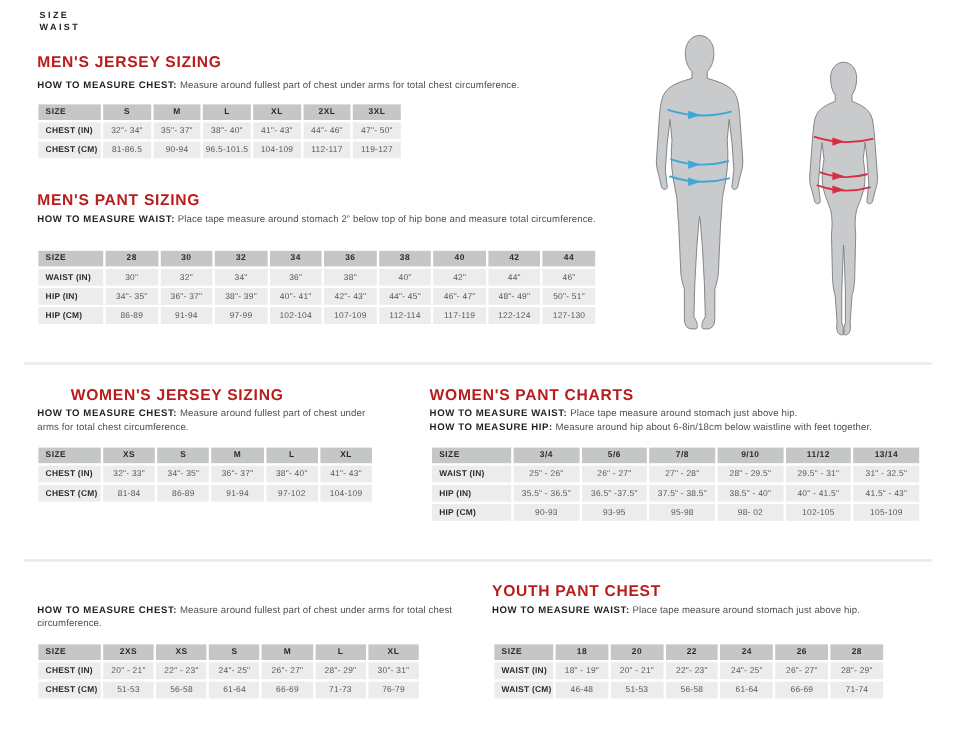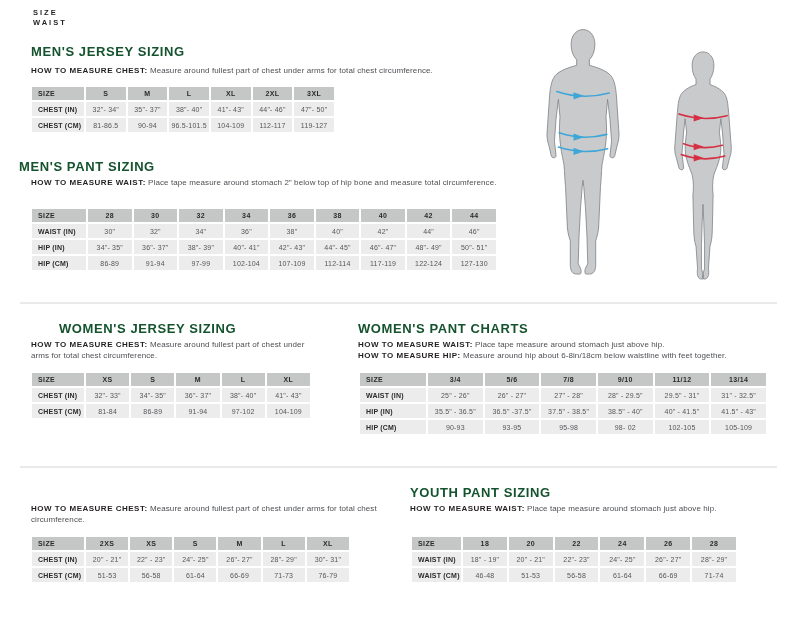--- a/index.html
+++ b/index.html
@@ -1,21 +1,21 @@
 <!DOCTYPE html>
 <html><head>
 <meta charset="utf-8">
 <style>
   html,body{margin:0;padding:0;background:#ffffff;width:800px;height:618px;overflow:hidden;
     font-family:"Liberation Sans","DejaVu Sans",sans-serif;}
   .abs{position:absolute;}
   #page{position:relative;width:693px;height:618px;background:#fff;}
 
   .brand{font-size:7.5px;font-weight:bold;letter-spacing:2px;color:#231f20;line-height:10px;}
-  h2.sec{margin:0;font-size:13px;font-weight:bold;letter-spacing:.6px;color:#14532d;}
+  h2.sec{margin:0;font-size:13px;font-weight:bold;letter-spacing:.6px;color:#b91c1c;}
   .instr{font-size:8px;line-height:10.5px;color:#4d4f53;letter-spacing:.1px;}
   .instr .lbl{font-weight:bold;color:#231f20;letter-spacing:.5px;}
 
   table.szt{border-collapse:separate;border-spacing:2px;table-layout:fixed;}
   table.szt th{background:#c5c6c6;font-size:7px;font-weight:bold;color:#2b2b2b;height:13px;
     text-align:center;padding:0;letter-spacing:.4px;}
   table.szt td{background:#ececec;font-size:7px;font-weight:normal;color:#55565a;height:14px;
     text-align:center;padding:0;letter-spacing:.2px;}
   table.szt th.rl,table.szt td.rl{text-align:left;padding-left:6px;}
   table.szt td.rl{font-weight:bold;color:#2b2b2b;}
@@ -75,21 +75,21 @@
           <td>81-86.5</td>
           <td>90-94</td>
           <td>96.5-101.5</td>
           <td>104-109</td>
           <td>112-117</td>
           <td>119-127</td>
         </tr>
       </tbody>
     </table>
 
-  <h2 class="abs sec" style="left:19px;top:159px;">MEN'S PANT SIZING</h2>
+  <h2 class="abs sec" style="left:31px;top:159px;">MEN'S PANT SIZING</h2>
   <div class="abs instr" style="left:31px;top:178px;width:560px;">
     <div><span class="lbl">HOW TO MEASURE WAIST:</span><span> Place tape measure around stomach 2” below top of hip bone and measure total circumference.</span></div>
   </div>
   <table class="abs szt t2" style="left:30px;top:207px;">
       <thead>
         <tr>
           <th class="rl">SIZE</th>
           <th>28</th>
           <th>30</th>
           <th>32</th>
@@ -316,21 +316,21 @@
           <td>51-53</td>
           <td>56-58</td>
           <td>61-64</td>
           <td>66-69</td>
           <td>71-73</td>
           <td>76-79</td>
         </tr>
       </tbody>
     </table>
 
-  <h2 class="abs sec" style="left:410px;top:485px;">YOUTH PANT SIZING</h2>
+  <h2 class="abs sec" style="left:410px;top:485px;">YOUTH PANT CHEST</h2>
   <div class="abs instr" style="left:410px;top:504px;width:380px;">
     <span class="lbl">HOW TO MEASURE WAIST:</span><span> Place tape measure around stomach just above hip.</span>
   </div>
   <table class="abs szt t6" style="left:410px;top:535px;">
       <thead>
         <tr>
           <th class="rl">SIZE</th>
           <th>18</th>
           <th>20</th>
           <th>22</th>

